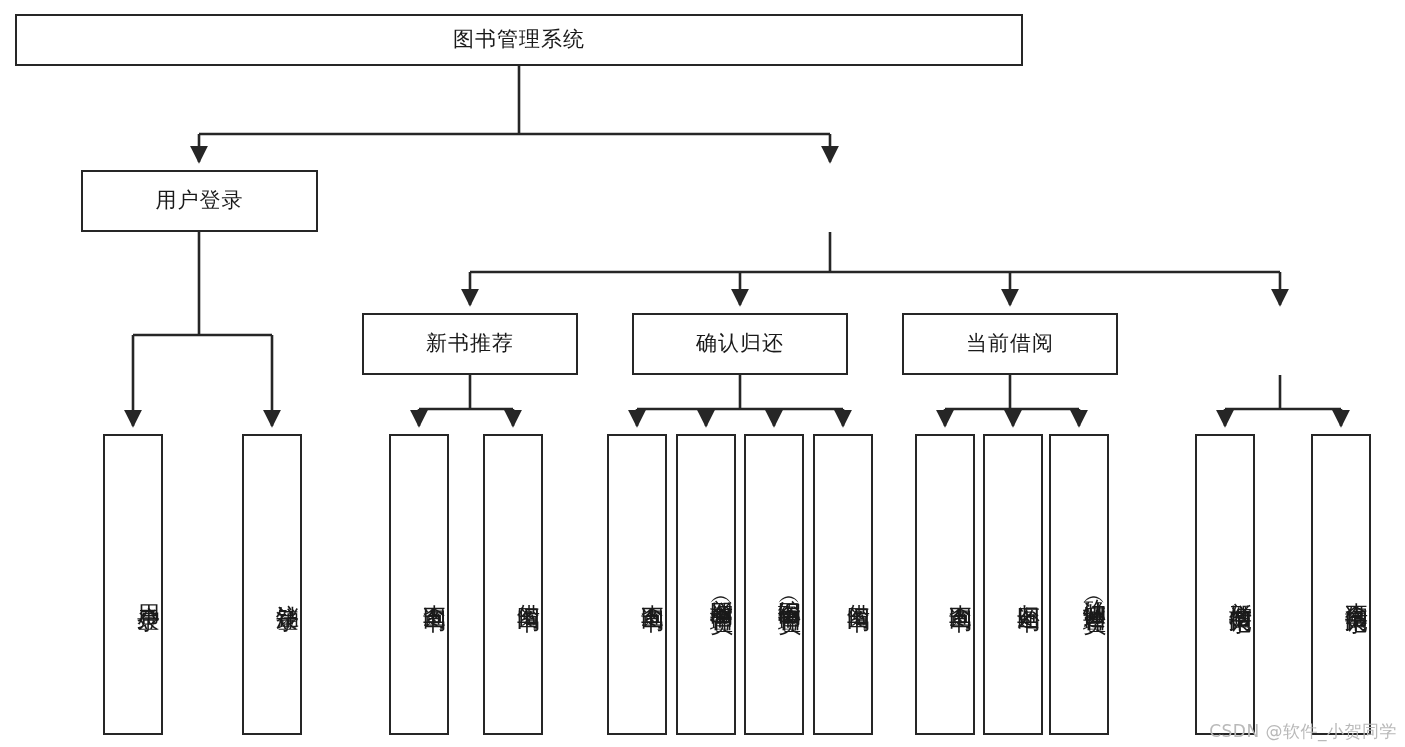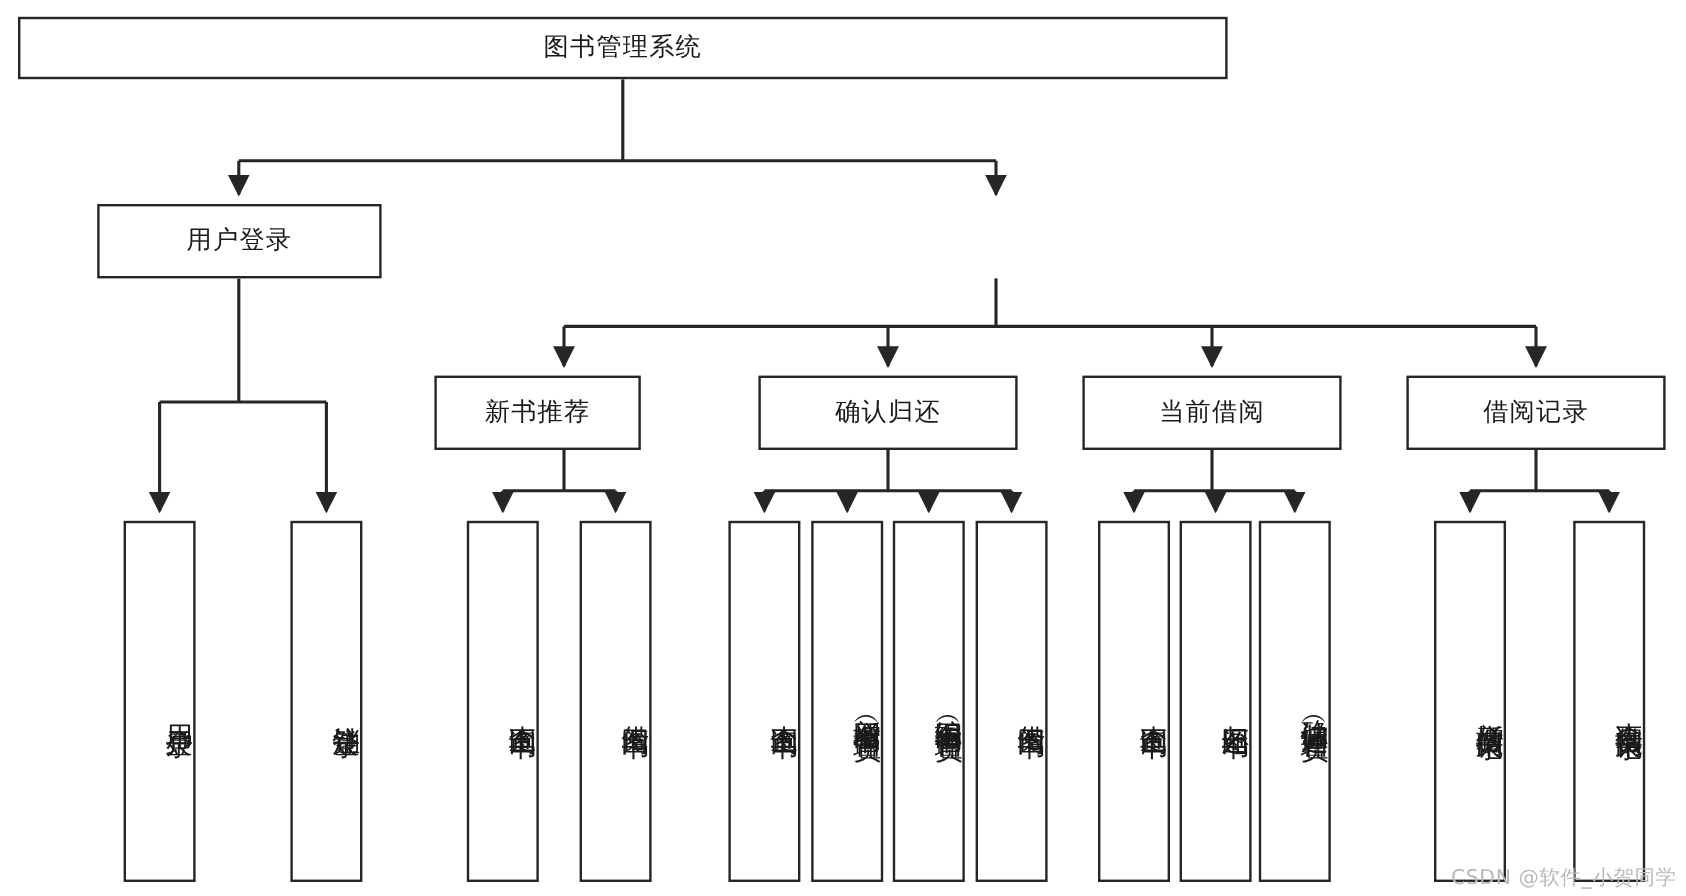--- a/index.html
+++ b/index.html
@@ -117,31 +117,28 @@
   </svg>
 
   <div class="node h" style="left:15px;top:14px;width:1008px;height:52px;">
     <span>图书管理系统</span>
   </div>
 
   <div class="node h" style="left:81px;top:170px;width:237px;height:62px;">
     <span>用户登录</span>
   </div>
 
-  <div class="node h" style="left:362px;top:313px;width:172px;height:62px;">
+  <div class="node h" style="left:362px;top:313px;width:216px;height:62px;">
     <span>新书推荐</span>
   </div>
   <div class="node h" style="left:632px;top:313px;width:216px;height:62px;">
     <span>确认归还</span>
   </div>
   <div class="node h" style="left:902px;top:313px;width:216px;height:62px;">
     <span>当前借阅</span>
-  </div>
-  <div class="node h" style="left:1172px;top:313px;width:216px;height:62px;">
-    <span>借阅记录</span>
   </div>
 
   <div class="node v" style="left:103px;top:434px;width:60px;height:301px;">
     <span class="vtext">用户登录</span>
   </div>
   <div class="node v" style="left:242px;top:434px;width:60px;height:301px;">
     <span class="vtext">注销登录</span>
   </div>
 
   <div class="node v" style="left:389px;top:434px;width:60px;height:301px;">

